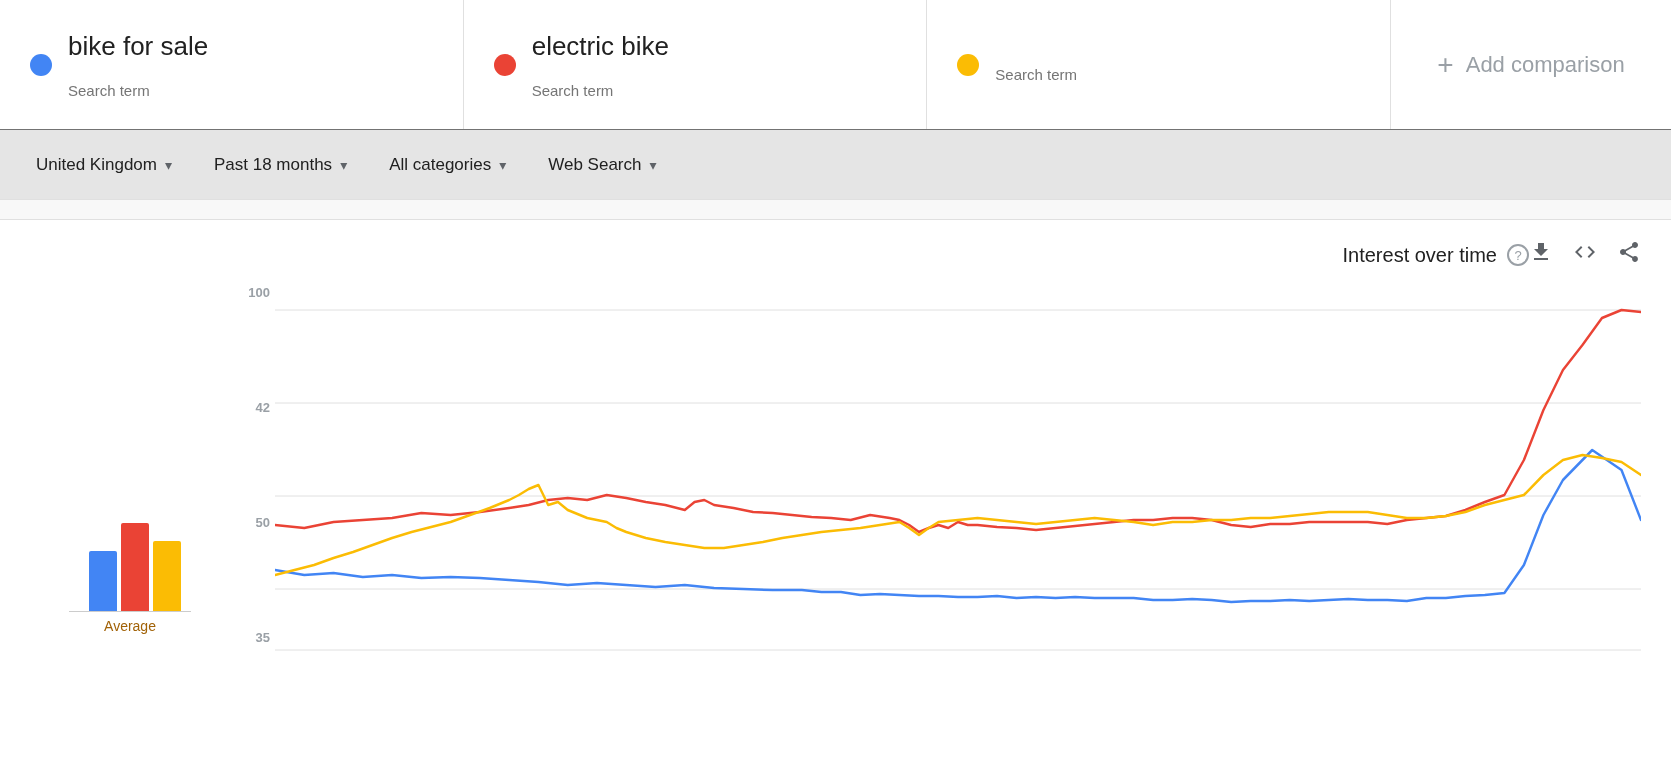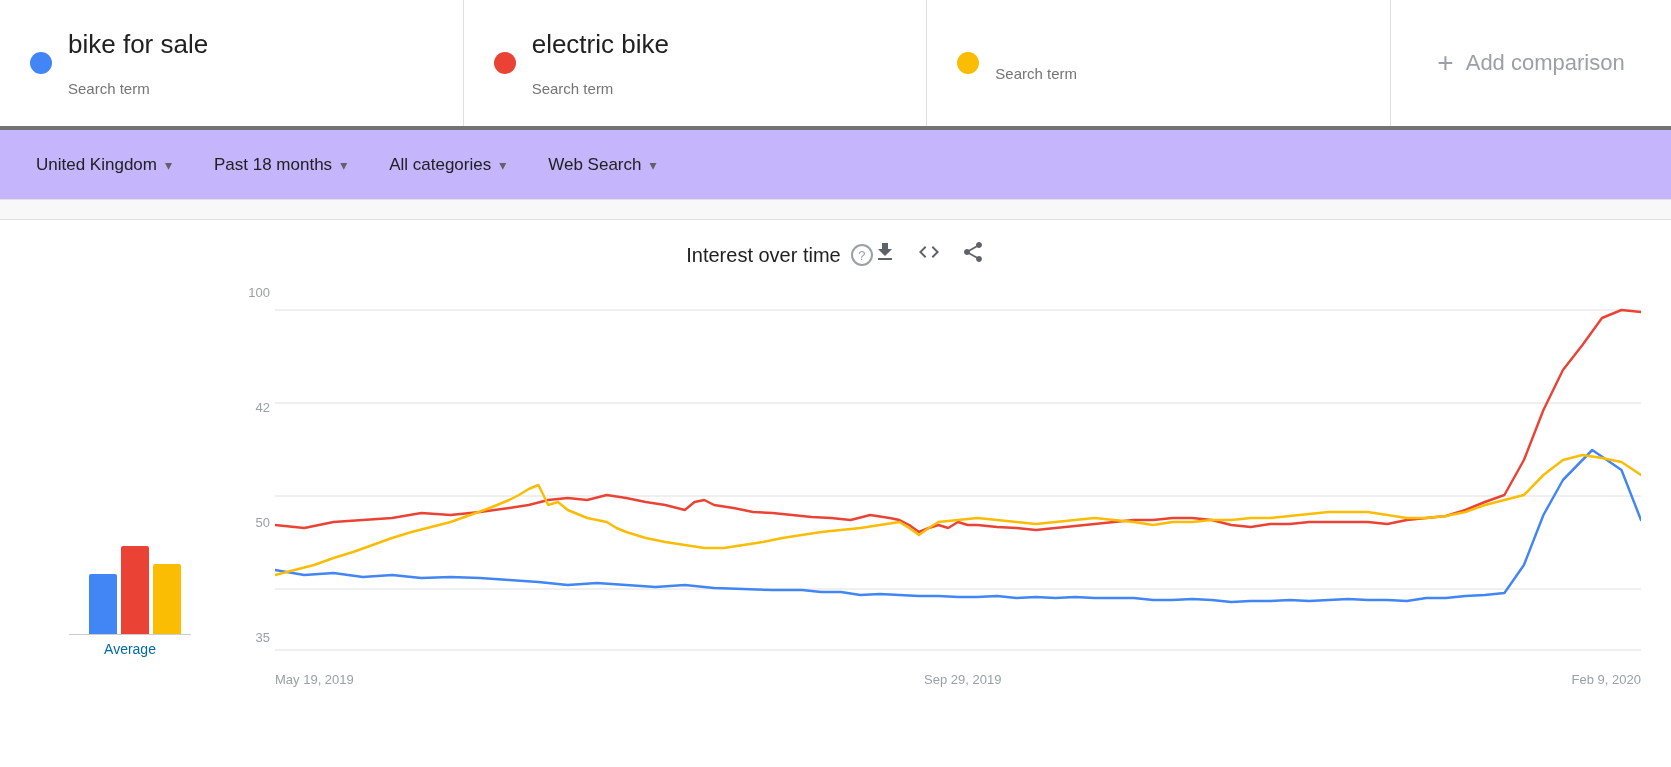--- a/index.html
+++ b/index.html
@@ -1,21 +1,21 @@
 <!DOCTYPE html>
 <html><head>
   <meta charset="utf-8">
   <style>
     * { box-sizing: border-box; margin: 0; padding: 0; }
     body { font-family: Arial, sans-serif; background: #fff; color: #333; width: 1671px; min-height: 767px; overflow-x: hidden; }
 
     
     .search-terms-bar {
       display: flex;
-      border-bottom: 4px solid #737373;
+      border-bottom: 1px solid #737373;
       height: 130px;
     }
     .search-term-item {
       display: flex;
       align-items: center;
       padding: 20px 30px;
       flex: 1;
       border-right: 1px solid #e0e0e0;
       gap: 16px;
     }
@@ -41,21 +41,21 @@
     .add-comparison-label { font-size: 22px; color: #9aa0a6; }
 
     
     .filters-bar {
       display: flex;
       align-items: center;
       padding: 0 20px;
       height: 70px;
       border-bottom: 1px solid #e0e0e0;
       gap: 10px;
-      background: #c4b5fd;
+      background: #e5e5e5;
     }
     .filter-dropdown {
       display: flex;
       align-items: center;
       padding: 8px 16px;
       border-radius: 4px;
       cursor: pointer;
       font-size: 17px;
       color: #212121;
       gap: 8px;
@@ -64,21 +64,21 @@
     .filter-arrow { font-size: 14px; color: #5f6368; }
 
     
     .section-divider { height: 20px; background: #f8f8f8; border-bottom: 1px solid #e0e0e0; }
 
     
     .chart-section { padding: 20px 30px; }
     .chart-header {
       display: flex;
       align-items: center;
-      justify-content: center;
+      justify-content: flex-end;
       margin-bottom: 10px;
     }
     .chart-title-group { display: flex; align-items: center; gap: 10px; }
     .chart-title { font-size: 20px; color: #212121; font-weight: 400; }
     .help-icon {
       width: 22px; height: 22px;
       border-radius: 50%;
       border: 2px solid #9aa0a6;
       color: #9aa0a6;
       font-size: 13px;
@@ -89,21 +89,21 @@
     .chart-action-btn { color: #5f6368; cursor: pointer; font-size: 22px; }
     .avg-bars {
       display: flex;
       align-items: flex-end;
       gap: 4px;
       height: 100px;
       border-bottom: 1px solid #ccc;
       padding: 0 10px 0 20px;
     }
     .avg-bar { width: 28px; border-radius: 2px 2px 0 0; }
-    .avg-label { font-size: 14px; color: #0369a1; margin-top: 6px; }
+    .avg-label { font-size: 14px; color: #a16207; margin-top: 6px; }
     .x-label { font-size: 13px; color: #9aa0a6; }
     .y-label { font-size: 13px; color: #9aa0a6; width: 35px; text-align: right; }
 
     svg.line-chart { width: 100%; height: 380px; }
     .grid-line { stroke: #e0e0e0; stroke-width: 1; }
     .chart-line { fill: none; stroke-width: 2.5; stroke-linejoin: round; stroke-linecap: round; }
   </style>
 </head>
 <body>
 
@@ -184,21 +184,21 @@
 
     <div style="width:200px; flex-shrink:0; display:flex; flex-direction:column; align-items:center; justify-content:flex-end; padding-bottom:30px;">
       <div class="avg-bars">
         <div class="avg-bar" style="background:#4285F4; height:60px;"></div>
         <div class="avg-bar" style="background:#EA4335; height:88px;"></div>
         <div class="avg-bar" style="background:#FBBC04; height:70px;"></div>
       </div>
       <span class="avg-label">Average</span>
     </div>
 
-    <div style="flex:1; position:relative;">
+    <div style="flex:1; position:relative;font-weight:bold;">
 
       <div style="position:absolute; left:0; top:0; height:370px; display:flex; flex-direction:column; justify-content:space-between; align-items:flex-end; width:40px; padding:5px 0;">
         <span class="y-label">100</span>
         <span class="y-label">42</span>
         <span class="y-label">50</span>
         <span class="y-label">35</span>
       </div>
 
       <div style="margin-left:45px;">
         <svg class="line-chart" viewBox="0 0 1400 380" preserveAspectRatio="none">
@@ -216,21 +216,16 @@
           <polyline class="chart-line" stroke="#EA4335" points="
             0,245 30,248 60,242 90,240 120,238 150,233 180,235 210,232 240,228 260,225 280,220 300,218 320,220 340,215 360,218 380,222 400,225 420,230 430,222 440,220 450,225 470,228 490,232 510,233 530,235 550,237 570,238 590,240 610,235 630,238 640,240 650,245 660,252 670,248 680,245 690,248 700,242 710,245 720,245 740,247 760,248 780,250 800,248 820,246 840,244 860,242 880,240 900,240 920,238 940,238 960,240 980,245 1000,247 1020,244 1040,244 1060,242 1080,242 1100,242 1120,242 1140,244 1160,240 1180,238 1200,236 1220,230 1240,222 1260,215 1280,180 1300,130 1320,90 1340,65 1360,38 1380,30 1400,32
           "></polyline>
 
           <polyline class="chart-line" stroke="#FBBC04" points="
             0,295 20,290 40,285 60,278 80,272 100,265 120,258 140,252 160,247 180,242 200,235 220,228 240,220 250,215 260,209 270,205 280,225 290,222 300,230 320,238 340,242 350,248 360,252 380,258 400,262 420,265 440,268 460,268 480,265 500,262 520,258 540,255 560,252 580,250 600,248 620,245 640,242 650,248 660,255 670,248 680,242 700,240 720,238 740,240 760,242 780,244 800,242 820,240 840,238 860,240 880,242 900,245 920,242 940,242 960,240 980,240 1000,238 1020,238 1040,236 1060,234 1080,232 1100,232 1120,232 1140,235 1160,238 1180,238 1200,236 1220,232 1240,225 1260,220 1280,215 1300,195 1320,180 1340,175 1360,178 1380,182 1400,195
           "></polyline>
         </svg>
 
         
-        <div style="display:flex; justify-content:space-between; padding: 8px 0 0 0;">
-          <span class="x-label">May 19, 2019</span>
-          <span class="x-label">Sep 29, 2019</span>
-          <span class="x-label">Feb 9, 2020</span>
-        </div>
       </div>
     </div>
   </div>
 </div>
 
 </body></html>

